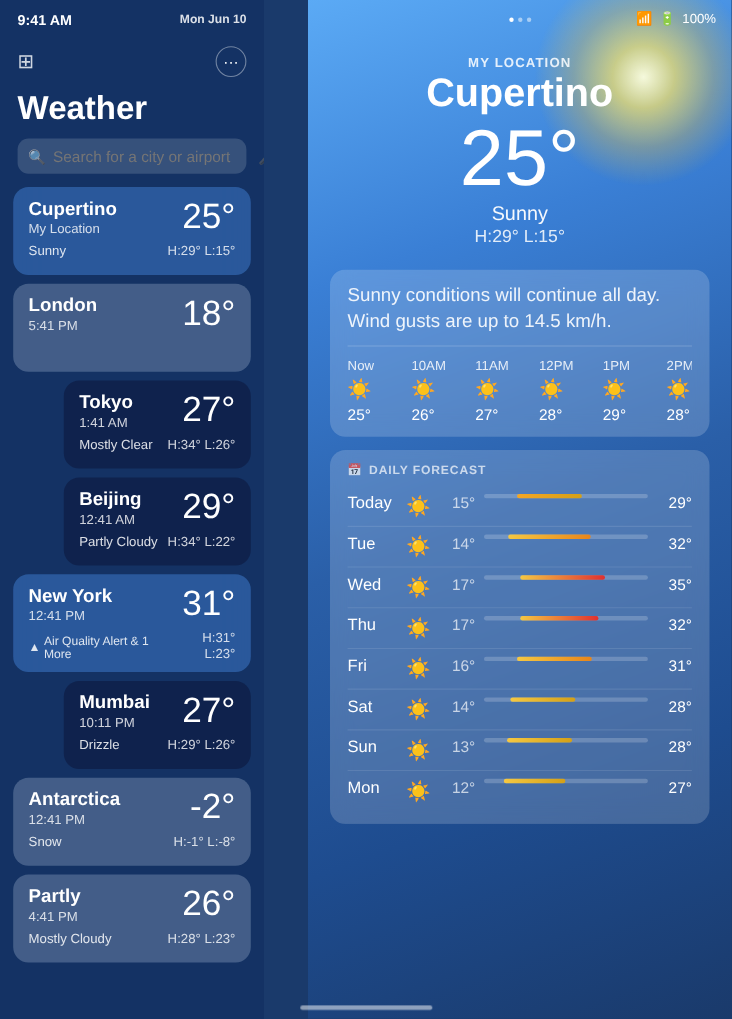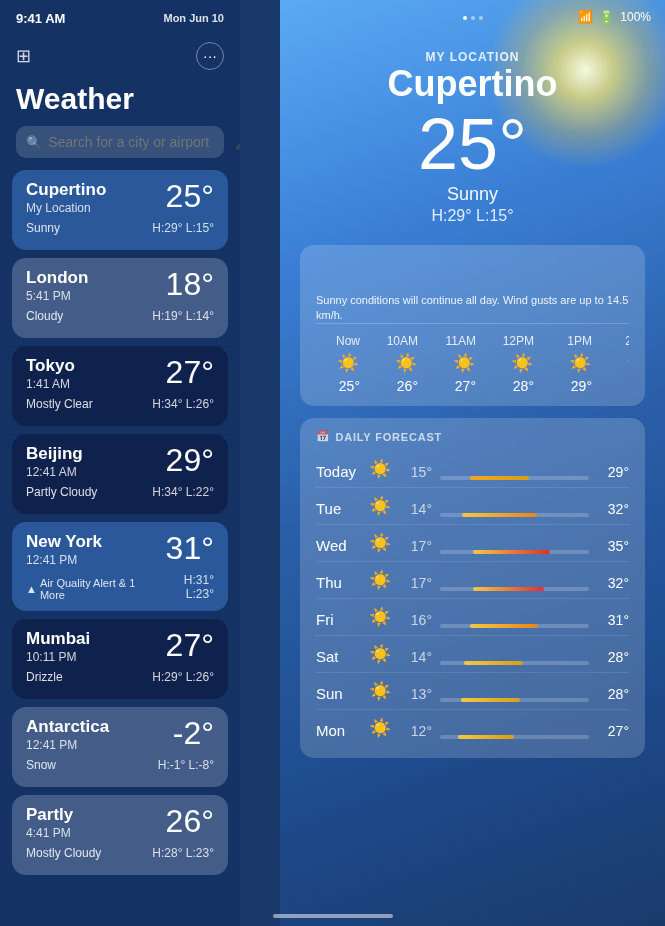--- a/index.html
+++ b/index.html
@@ -118,20 +118,21 @@
       overflow: hidden;
       min-height: 80px;
       cursor: pointer;
       background: rgba(100, 150, 200, 0.3);
     }
     .city-card.active {
       background: rgba(60, 120, 200, 0.55);
     }
     .city-card.night {
       background: rgba(15, 30, 70, 0.75);
+      margin-left: 46px;
     }
     .city-card.cloudy-light {
       background: rgba(140, 160, 190, 0.4);
     }
 
     .city-card-top {
       display: flex;
       justify-content: space-between;
       align-items: flex-start;
     }
@@ -241,36 +242,36 @@
     .forecast-card {
       background: rgba(255,255,255,0.18);
       backdrop-filter: blur(10px);
       border-radius: 14px;
       padding: 12px 16px;
       margin-top: 20px;
     }
 
     .forecast-desc {
       color: rgba(255,255,255,0.9);
-      font-size: 11px;
+      font-size: 17px;
       line-height: 1.4;
       margin-bottom: 10px;
       border-bottom: 1px solid rgba(255,255,255,0.2);
-      margin-top: 36px;
+      padding-bottom: 10px;
     }
 
     .hourly-scroll {
       display: flex;
       gap: 14px;
       overflow-x: hidden;
     }
     .hourly-item {
       display: flex;
       flex-direction: column;
-      align-items: flex-end;
+      align-items: flex-start;
       gap: 4px;
       min-width: 44px;
     }
     .hourly-time {
       color: rgba(255,255,255,0.85);
       font-size: 12px;
       font-weight: 500;
     }
     .hourly-icon {
       font-size: 18px;
@@ -297,21 +298,21 @@
       letter-spacing: 0.8px;
       text-transform: uppercase;
       margin-bottom: 8px;
       display: flex;
       align-items: center;
       gap: 5px;
     }
 
     .daily-row {
       display: flex;
-      align-items: flex-end;
+      align-items: flex-start;
       padding: 7px 0;
       border-bottom: 1px solid rgba(255,255,255,0.1);
     }
     .daily-row:last-child { border-bottom: none; }
 
     .daily-day {
       color: white;
       font-size: 15px;
       font-weight: 500;
       width: 50px;
@@ -417,24 +418,20 @@
     </div>
   </div>
       <div class="city-card cloudy-light">
     <div class="city-card-top">
       <div>
         <div class="city-name">London</div>
         <div class="city-time">5:41 PM</div>
       </div>
       <div class="city-temp">18°</div>
     </div>
-    <div class="city-card-bottom">
-      <div class="city-condition">Cloudy</div>
-      <div class="city-hi-lo">H:19° L:14°</div>
-    </div>
   </div>
       <div class="city-card night">
     <div class="city-card-top">
       <div>
         <div class="city-name">Tokyo</div>
         <div class="city-time">1:41 AM</div>
       </div>
       <div class="city-temp">27°</div>
     </div>
     <div class="city-card-bottom">

